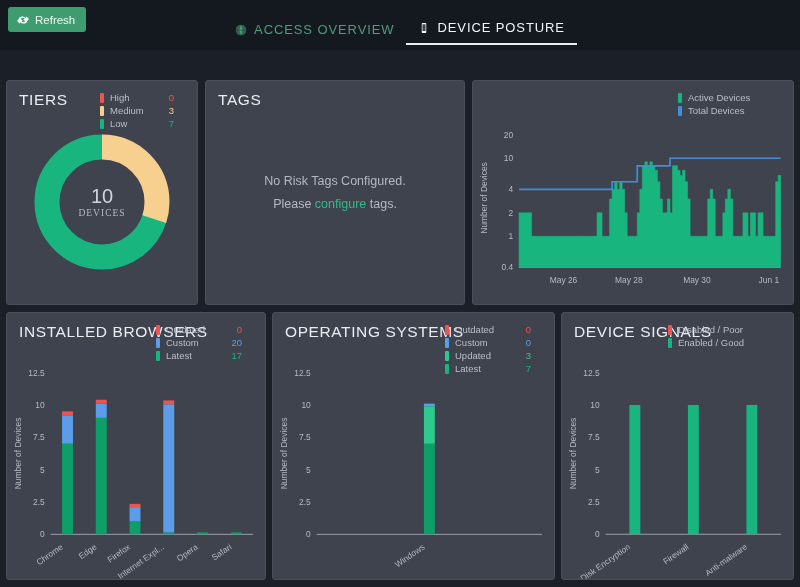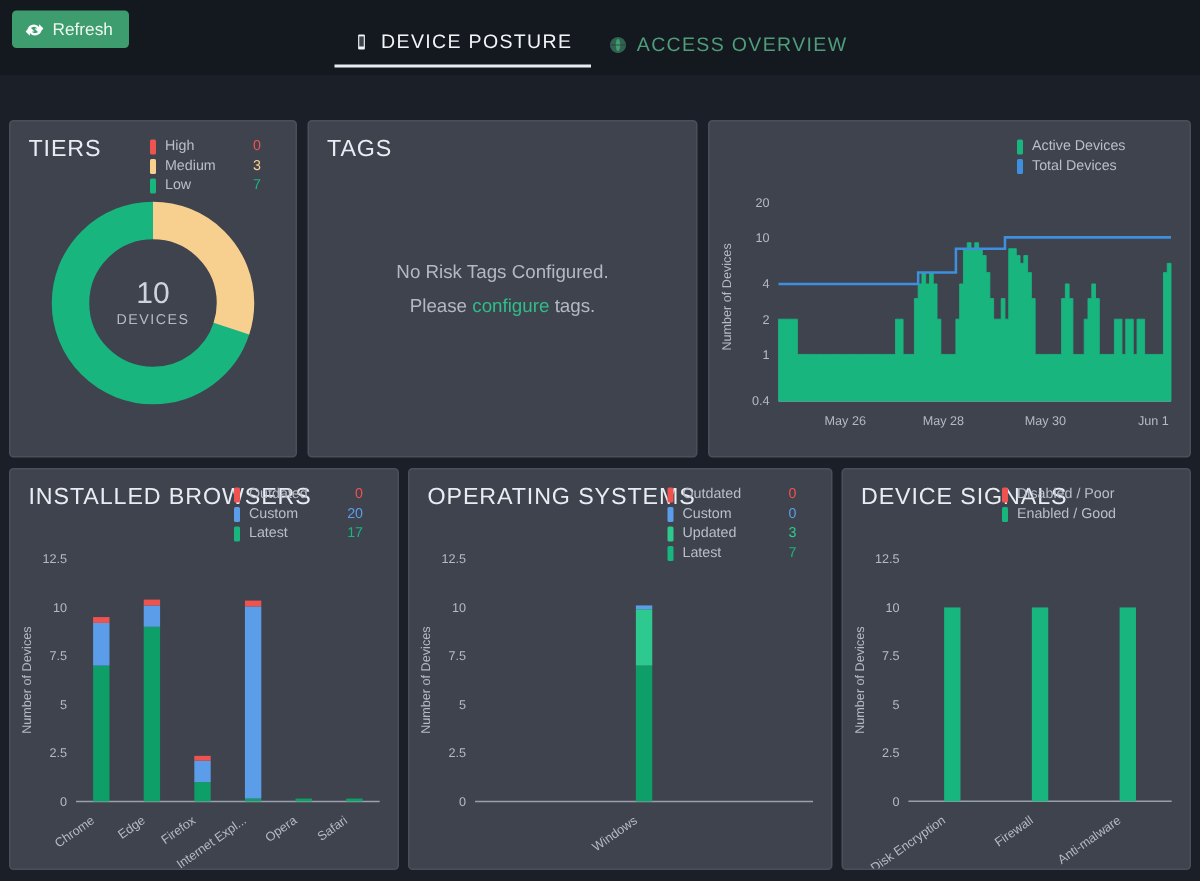--- a/index.html
+++ b/index.html
@@ -74,21 +74,21 @@
   .legend-swatch { width: 4px; height: 10px; border-radius: 1px; margin-right: 6px; flex: none; }
   .legend-label { color: #b9bfc9; }
   .legend-value { margin-left: auto; padding-left: 14px; text-align: right; min-width: 18px; }
 
   
   .donut-wrap { position: absolute; left: 0; top: 46px; width: 100%; height: 170px; }
   .donut { position: absolute; left: 50%; top: 0; transform: translateX(-50%); }
   .donut-center { position: absolute; left: 0; top: 0; width: 100%; height: 100%;
     display: flex; flex-direction: column; align-items: center; justify-content: center; }
   .donut-num { font-size: 20px; color: #cfd4dc; line-height: 1.05; }
-  .donut-lbl { font-size: 9.5px; color: #b4bac4; letter-spacing: 1px; margin-top: 1px; }
+  .donut-lbl { font-size: 9.5px; color: #b4bac4; letter-spacing: 1px; margin-top: 1px; font-family: Liberation Serif, serif; }
 
   
   .empty-state {
     position: absolute; left: 0; top: 0; width: 100%; height: 100%;
     display: flex; flex-direction: column; align-items: center; justify-content: center;
     gap: 9px; color: #b3b9c3; font-size: 12.5px;
   }
   .empty-state a { color: #2fbd8a; text-decoration: none; cursor: pointer; }
 
   
@@ -105,38 +105,38 @@
     <span class="ico">
       <svg viewBox="0 0 16 16" width="12" height="12">
         <path fill="#ffffff" d="M13.6 2.9V5.4a6 6 0 0 0-10.4 2.1l1.9.5A4 4 0 0 1 12 6.6H9.5l4 4 4-4z" transform="translate(-1.5,0)"></path>
         <path fill="#ffffff" d="M2.4 13.1v-2.5a6 6 0 0 0 10.4-2.1l-1.9-.5A4 4 0 0 1 4 9.4h2.5l-4-4-4 4z" transform="translate(1.5,0)"></path>
       </svg>
     </span>
     <span>Refresh</span>
   </button>
 
   <div class="tabs">
-    <button class="tab active">
-      <span class="ico">
-        <svg viewBox="0 0 16 16" width="12" height="12">
-          <rect x="5" y="1.3" width="6" height="13.4" rx="1" fill="#f2f5f7"></rect>
-          <rect x="6" y="3" width="4" height="9" fill="#3f434e"></rect>
-        </svg>
-      </span>
-      <span>DEVICE POSTURE</span>
-    </button>
     <button class="tab inactive">
       <span class="ico">
         <svg viewBox="0 0 16 16" width="12" height="12">
           <circle cx="8" cy="8" r="7" fill="#3d9d6e"></circle>
           <path d="M8 1a7 7 0 0 0 0 14 7 7 0 0 0 0-14zm0 1.4c.9 0 2 2.2 2 5.6s-1.1 5.6-2 5.6-2-2.2-2-5.6S7.1 2.4 8 2.4z" fill="#2a3038" opacity="0.55"></path>
           <path d="M1.4 8h13.2" stroke="#2a3038" stroke-width="1.1" opacity="0.55" fill="none"></path>
         </svg>
       </span>
       <span>ACCESS OVERVIEW</span>
+    </button>
+    <button class="tab active">
+      <span class="ico">
+        <svg viewBox="0 0 16 16" width="12" height="12">
+          <rect x="5" y="1.3" width="6" height="13.4" rx="1" fill="#f2f5f7"></rect>
+          <rect x="6" y="3" width="4" height="9" fill="#3f434e"></rect>
+        </svg>
+      </span>
+      <span>DEVICE POSTURE</span>
     </button>
   </div>
 </div>
 
 <div class="grid">
 
   <div class="panel p-tiers">
     <div class="panel-title">TIERS</div>
     <div class="legend" style="width:74px">
       <div class="legend-row">

